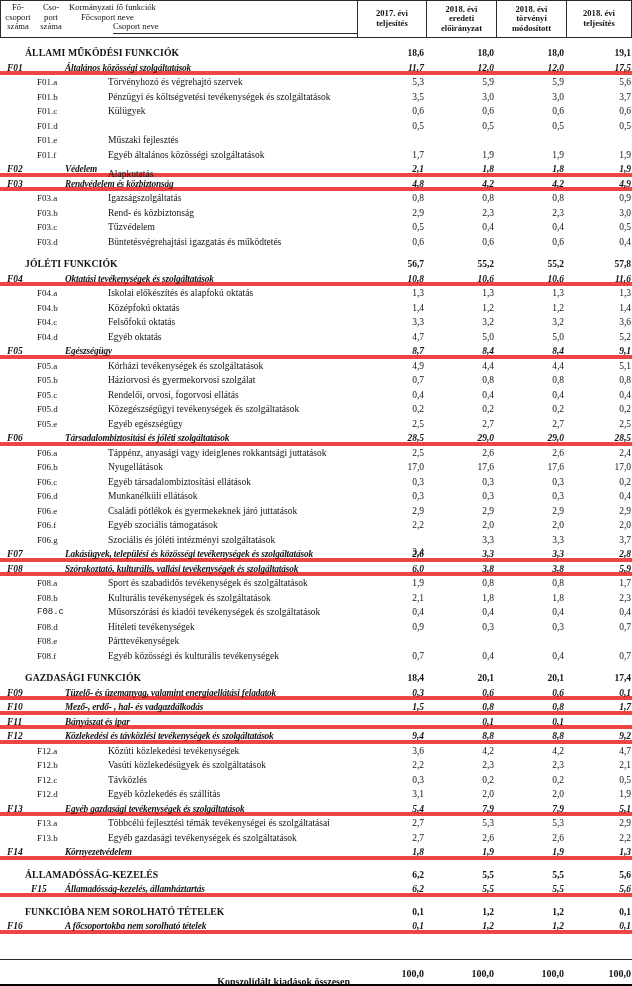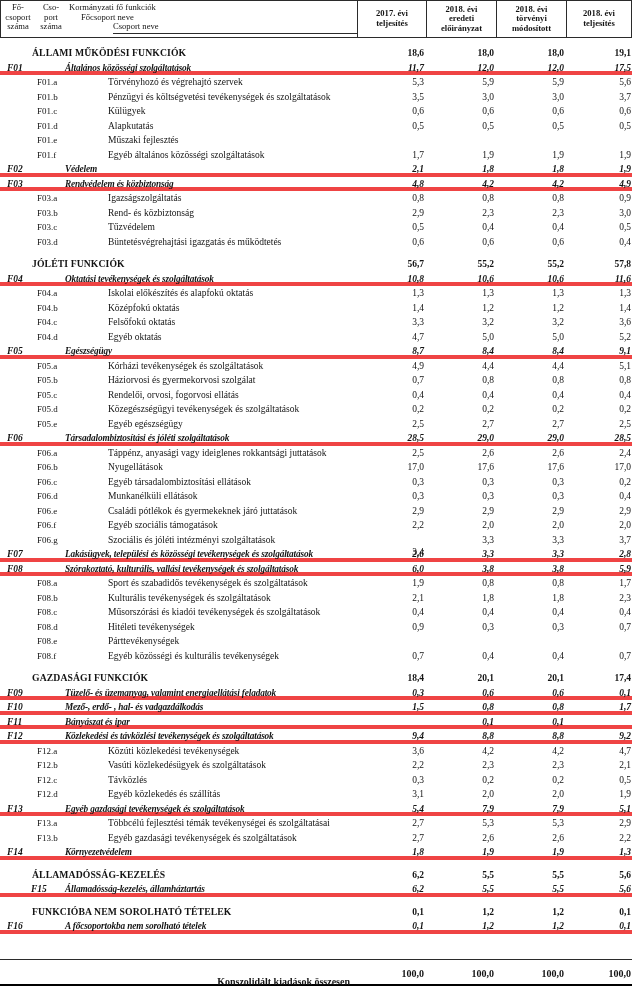--- a/index.html
+++ b/index.html
@@ -41,21 +41,21 @@
     display:grid;
     grid-template-columns:34px 32px 292px 69px 70px 70px 65px;
     height:14.5px; line-height:14.6px;
     font-size:9.5px;
     white-space:nowrap;
   }
   .row .val { text-align:right; padding-right:3px; font-variant-numeric:tabular-nums; }
   .row .val.last { padding-right:1px; }
 
   .row.section { margin-top:8px; font-weight:bold; }
-  .row.section .lbl { padding-left:32px; font-size:9.7px; letter-spacing:0.1px; }
+  .row.section .lbl { padding-left:25px; font-size:9.7px; letter-spacing:0.1px; }
 
   .row.group { font-weight:bold; font-style:italic; border-bottom:4px solid #ef4444; }
   .row.group .code { padding-left:7px; }
   .row.group .lbl { padding-left:31px; font-size:9.3px; letter-spacing:-0.15px; }
 
   .row.sub .code { padding-left:3px; font-size:9px; }
   .row.sub .lbl { padding-left:42px; }
 
   
   .trow {
@@ -150,21 +150,21 @@
       <div class="row sub">
         <div class="code" style="grid-column: 2;">F01.c</div>
         <div class="lbl" style="grid-column: 3;">Külügyek</div>
         <div class="val" style="grid-column: 4;">0,6</div>
         <div class="val" style="grid-column: 5;">0,6</div>
         <div class="val" style="grid-column: 6;">0,6</div>
         <div class="val last" style="grid-column: 7;">0,6</div>
       </div>
       <div class="row sub">
         <div class="code" style="grid-column: 2;">F01.d</div>
-        <div class="lbl" style="grid-column: 3;">Alapkutatás</div>
+        <div class="lbl" style="grid-column: 3; margin-top: 48px;">Alapkutatás</div>
         <div class="val" style="grid-column: 4;">0,5</div>
         <div class="val" style="grid-column: 5;">0,5</div>
         <div class="val" style="grid-column: 6;">0,5</div>
         <div class="val last" style="grid-column: 7;">0,5</div>
       </div>
       <div class="row sub">
         <div class="code" style="grid-column: 2;">F01.e</div>
         <div class="lbl" style="grid-column: 3;">Műszaki fejlesztés</div>
         <div class="val" style="grid-column: 4;"></div>
         <div class="val" style="grid-column: 5;"></div>
@@ -412,21 +412,21 @@
       </div>
       <div class="row sub">
         <div class="code" style="grid-column: 2;">F08.b</div>
         <div class="lbl" style="grid-column: 3;">Kulturális tevékenységek és szolgáltatások</div>
         <div class="val" style="grid-column: 4;">2,1</div>
         <div class="val" style="grid-column: 5;">1,8</div>
         <div class="val" style="grid-column: 6;">1,8</div>
         <div class="val last" style="grid-column: 7;">2,3</div>
       </div>
       <div class="row sub">
-        <div class="code" style="grid-column: 2;">F08.c</div>
+        <div class="code" style="grid-column: 2; font-family: Liberation Mono, monospace;">F08.c</div>
         <div class="lbl" style="grid-column: 3;">Műsorszórási és kiadói tevékenységek és szolgáltatások</div>
         <div class="val" style="grid-column: 4;">0,4</div>
         <div class="val" style="grid-column: 5;">0,4</div>
         <div class="val" style="grid-column: 6;">0,4</div>
         <div class="val last" style="grid-column: 7;">0,4</div>
       </div>
       <div class="row sub">
         <div class="code" style="grid-column: 2;">F08.d</div>
         <div class="lbl" style="grid-column: 3;">Hitéleti tevékenységek</div>
         <div class="val" style="grid-column: 4;">0,9</div>

